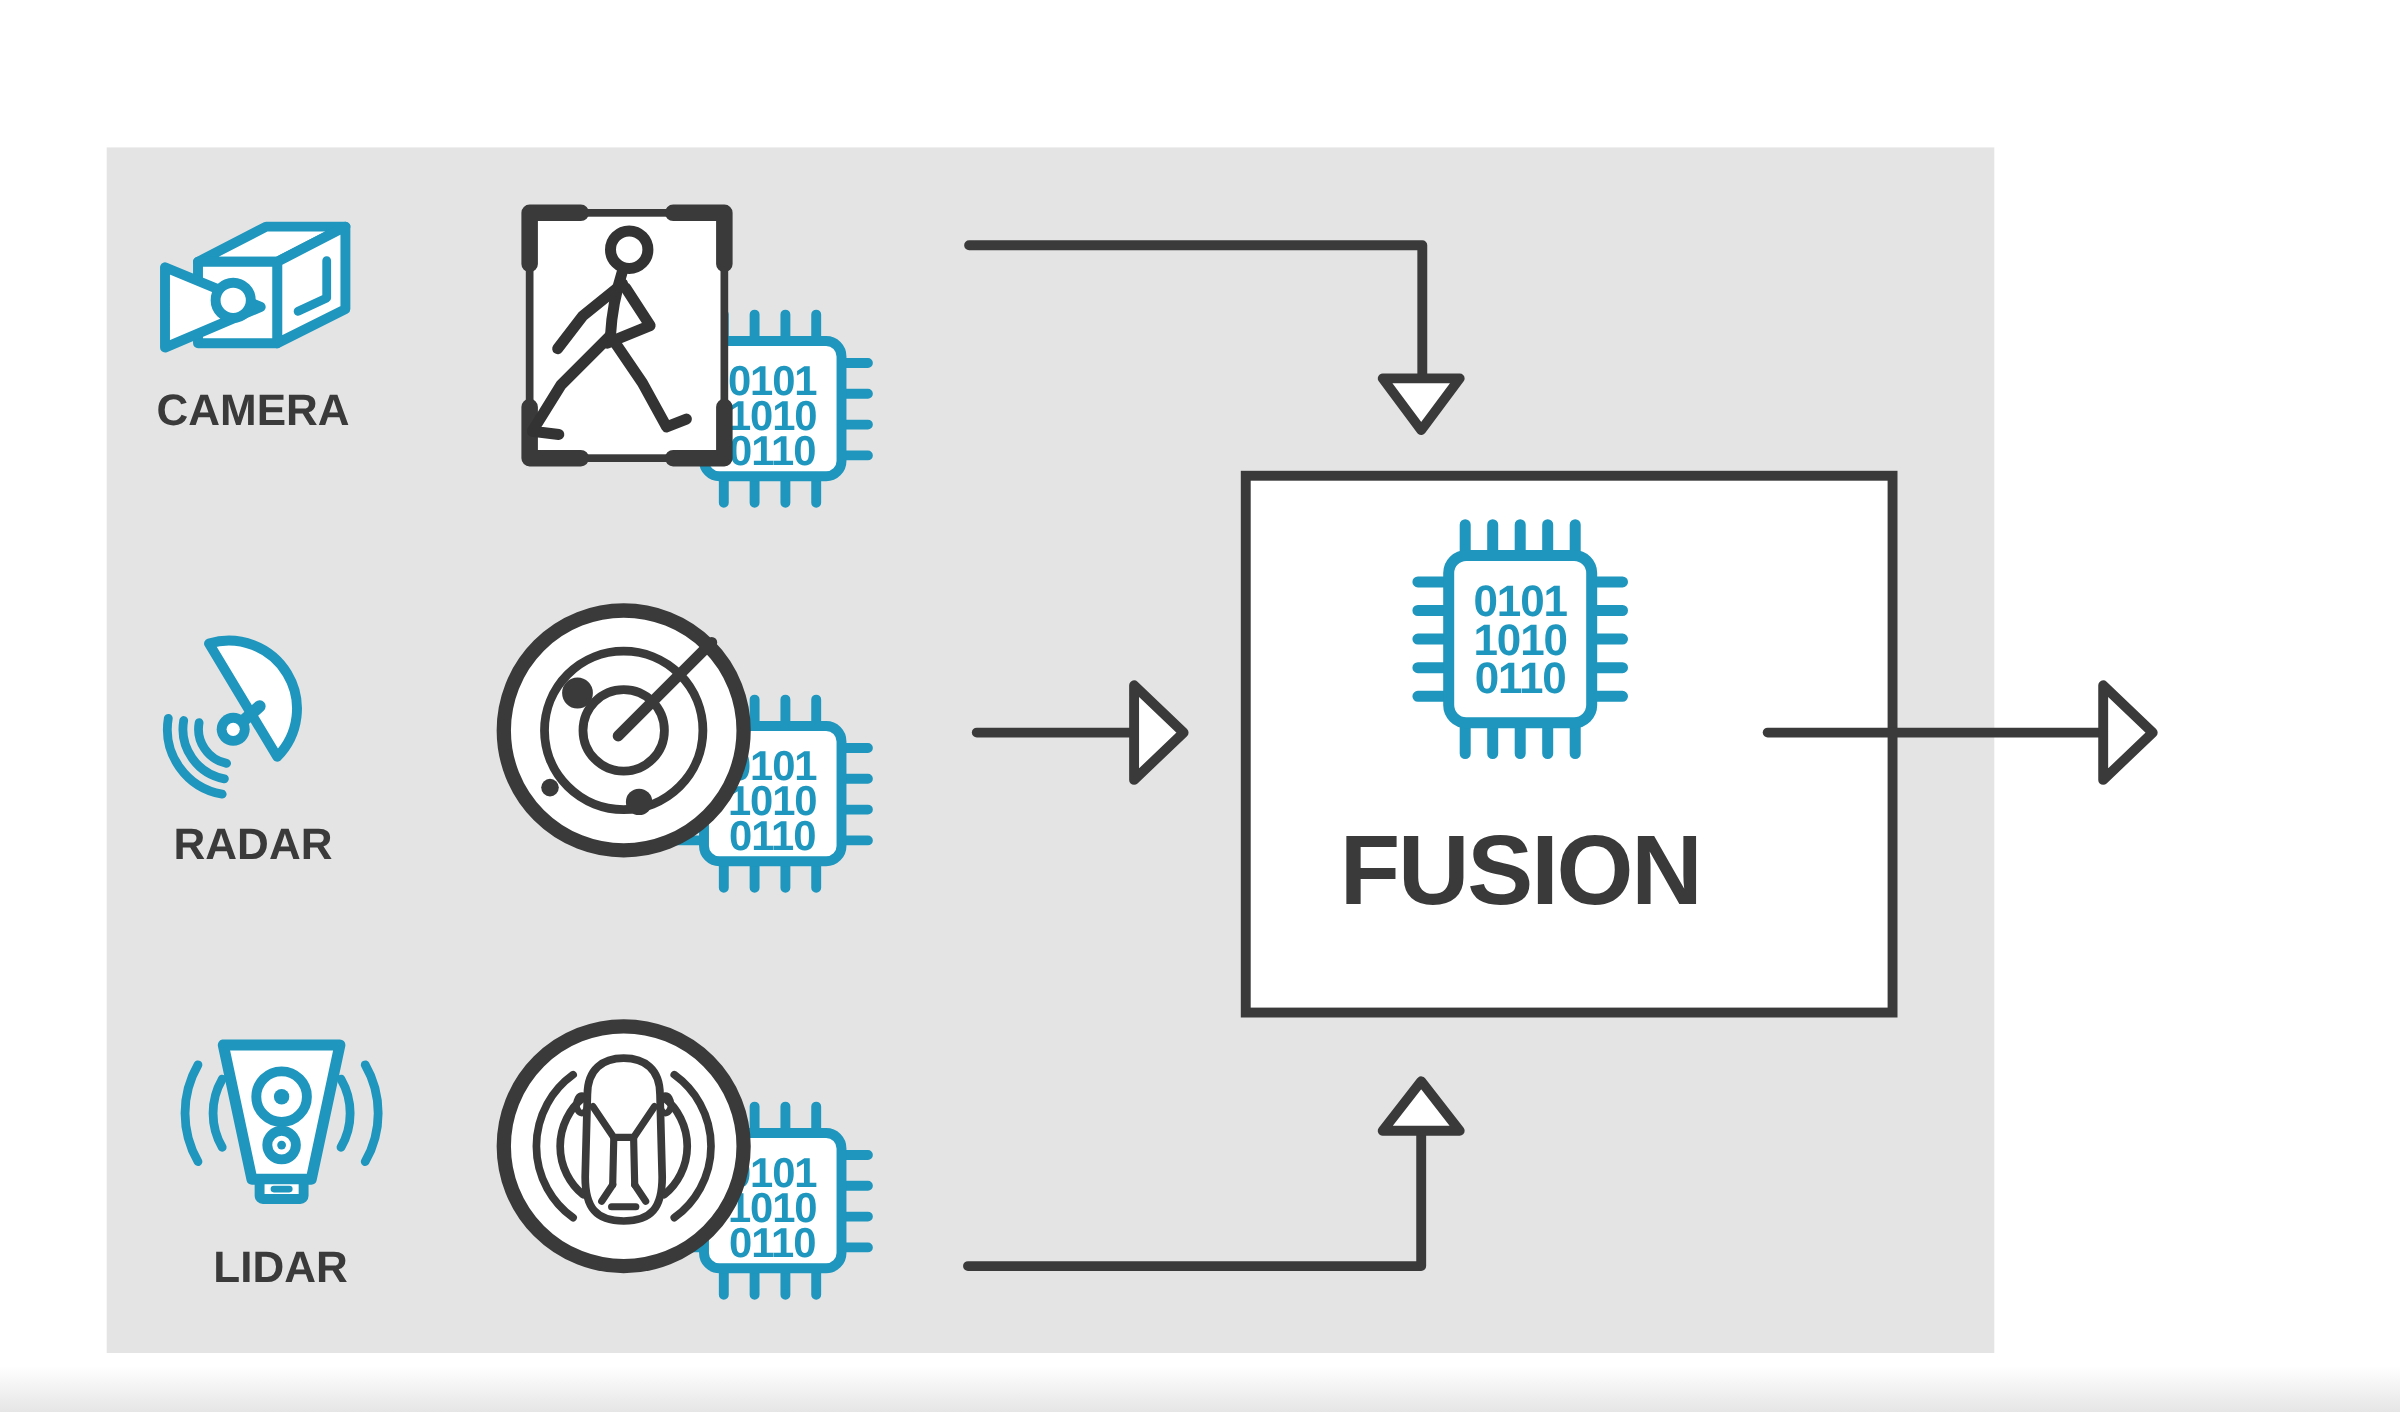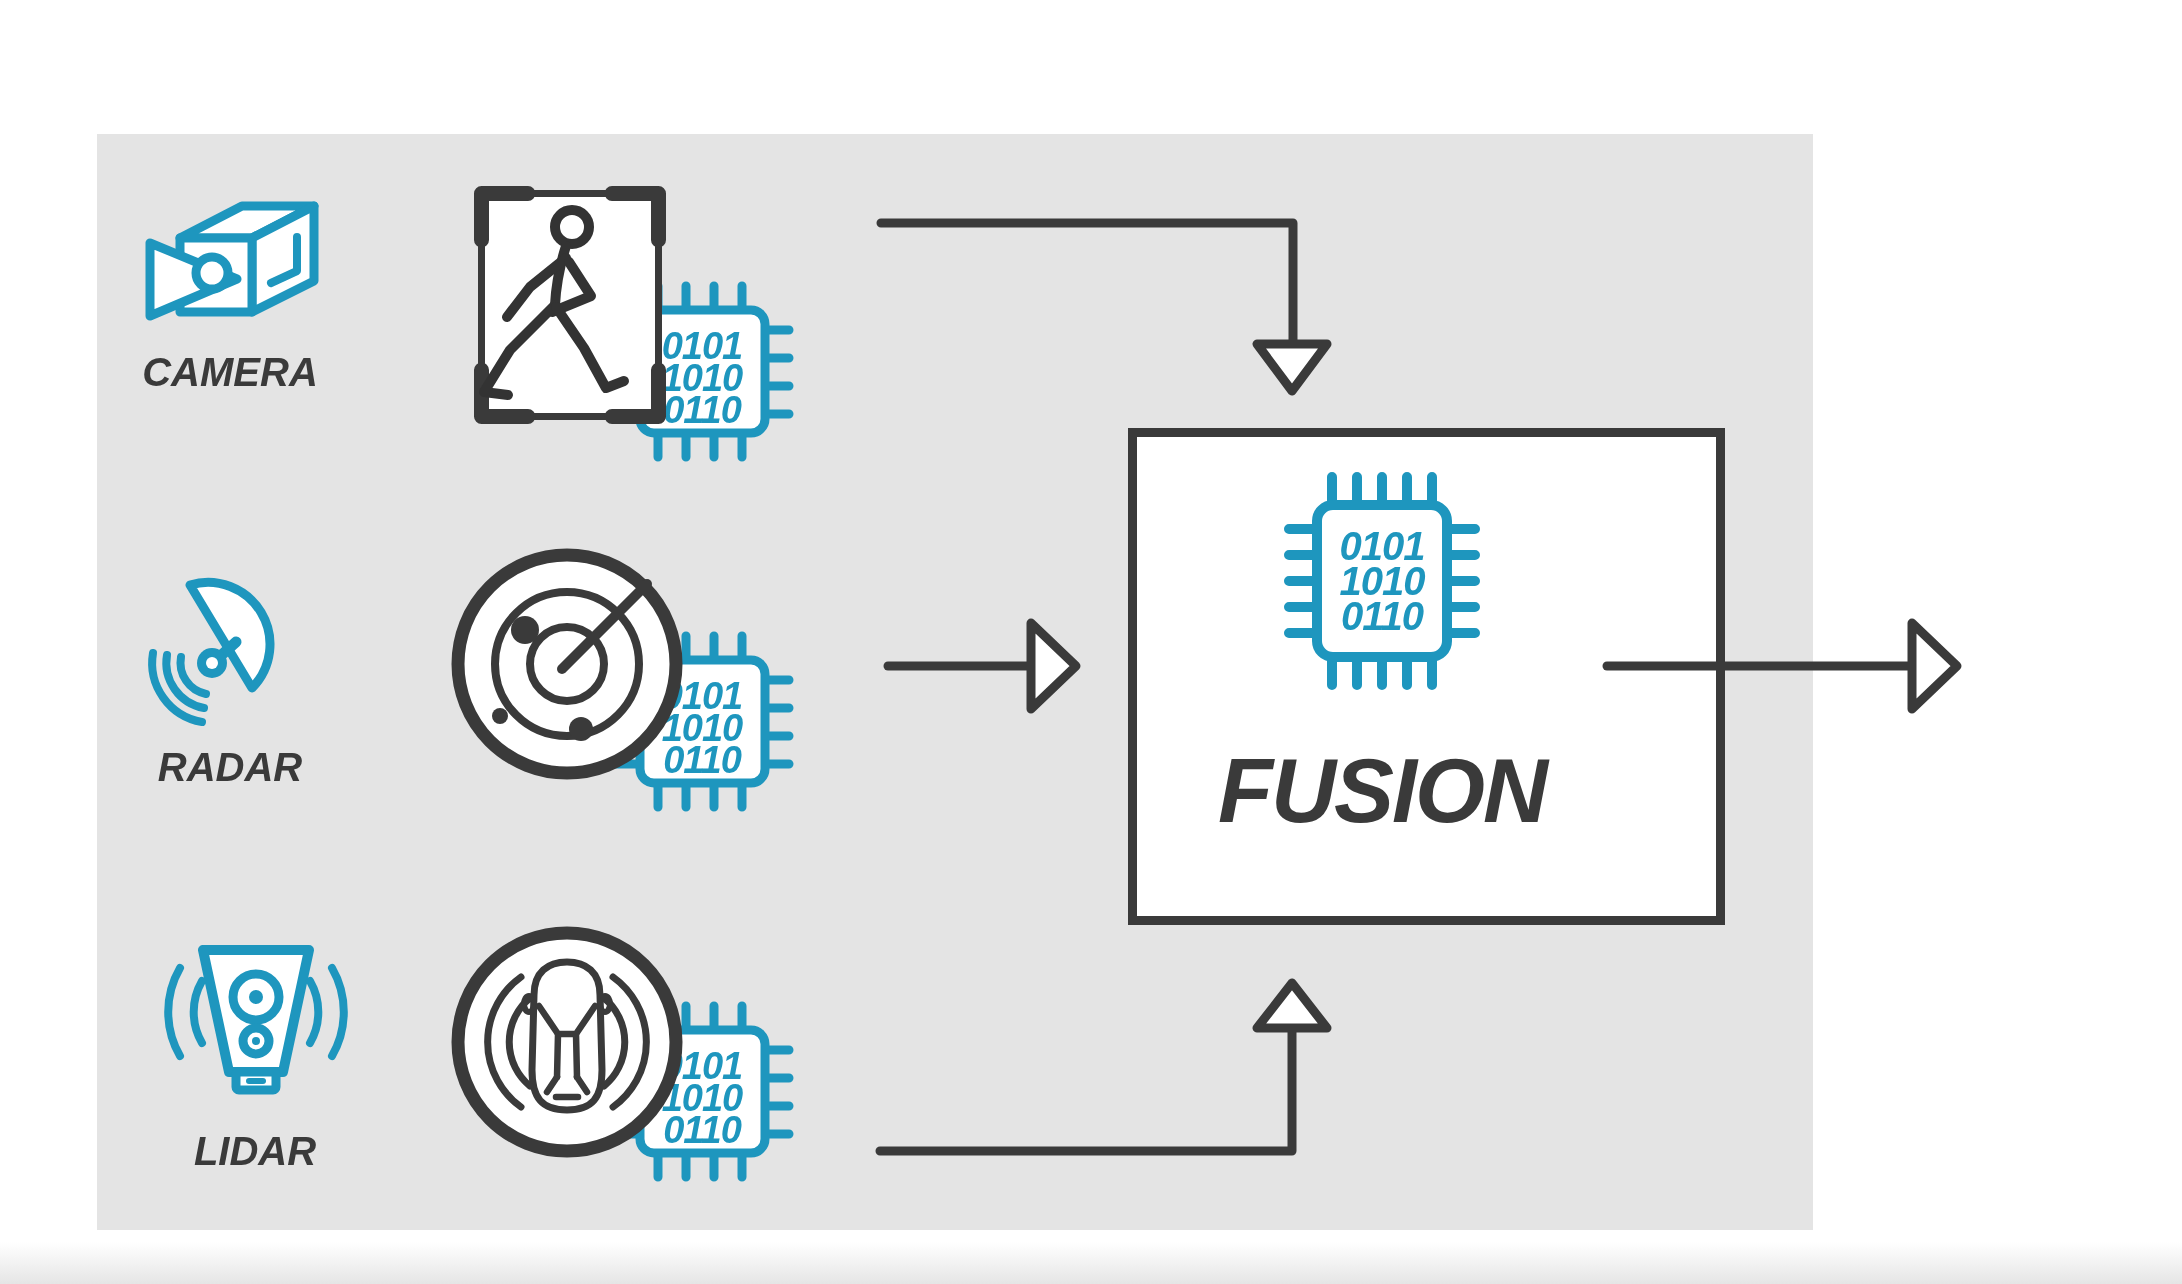--- a/index.html
+++ b/index.html
@@ -1,17 +1,17 @@
 <!DOCTYPE html>
 <html><head>
 <meta charset="utf-8">
 <style>
   html,body{margin:0;padding:0;background:#ffffff;}
   .page{position:relative;width:2182px;height:1284px;background:#ffffff;overflow:hidden;
-        font-family:"Liberation Sans", sans-serif;font-style:italic;}
+        font-family:"Liberation Sans", sans-serif;}
   svg{position:absolute;left:0;top:0;}
   text{font-family:"Liberation Sans", sans-serif;font-weight:700;}
   .sensor-label{font-size:40px;fill:#3a3a3a;}
   .fusion-label{font-size:90px;fill:#3a3a3a;letter-spacing:-2px;}
   .chip-text-s{font-size:38px;fill:#1e96be;letter-spacing:-1px;}
   .chip-text-l{font-size:40px;fill:#1e96be;letter-spacing:-1px;}
   .bottom-shade{position:absolute;left:0;bottom:0;width:2182px;height:42px;
         background:linear-gradient(to bottom, rgba(200,200,200,0), rgba(190,190,190,0.40));}
 </style>
 </head>

